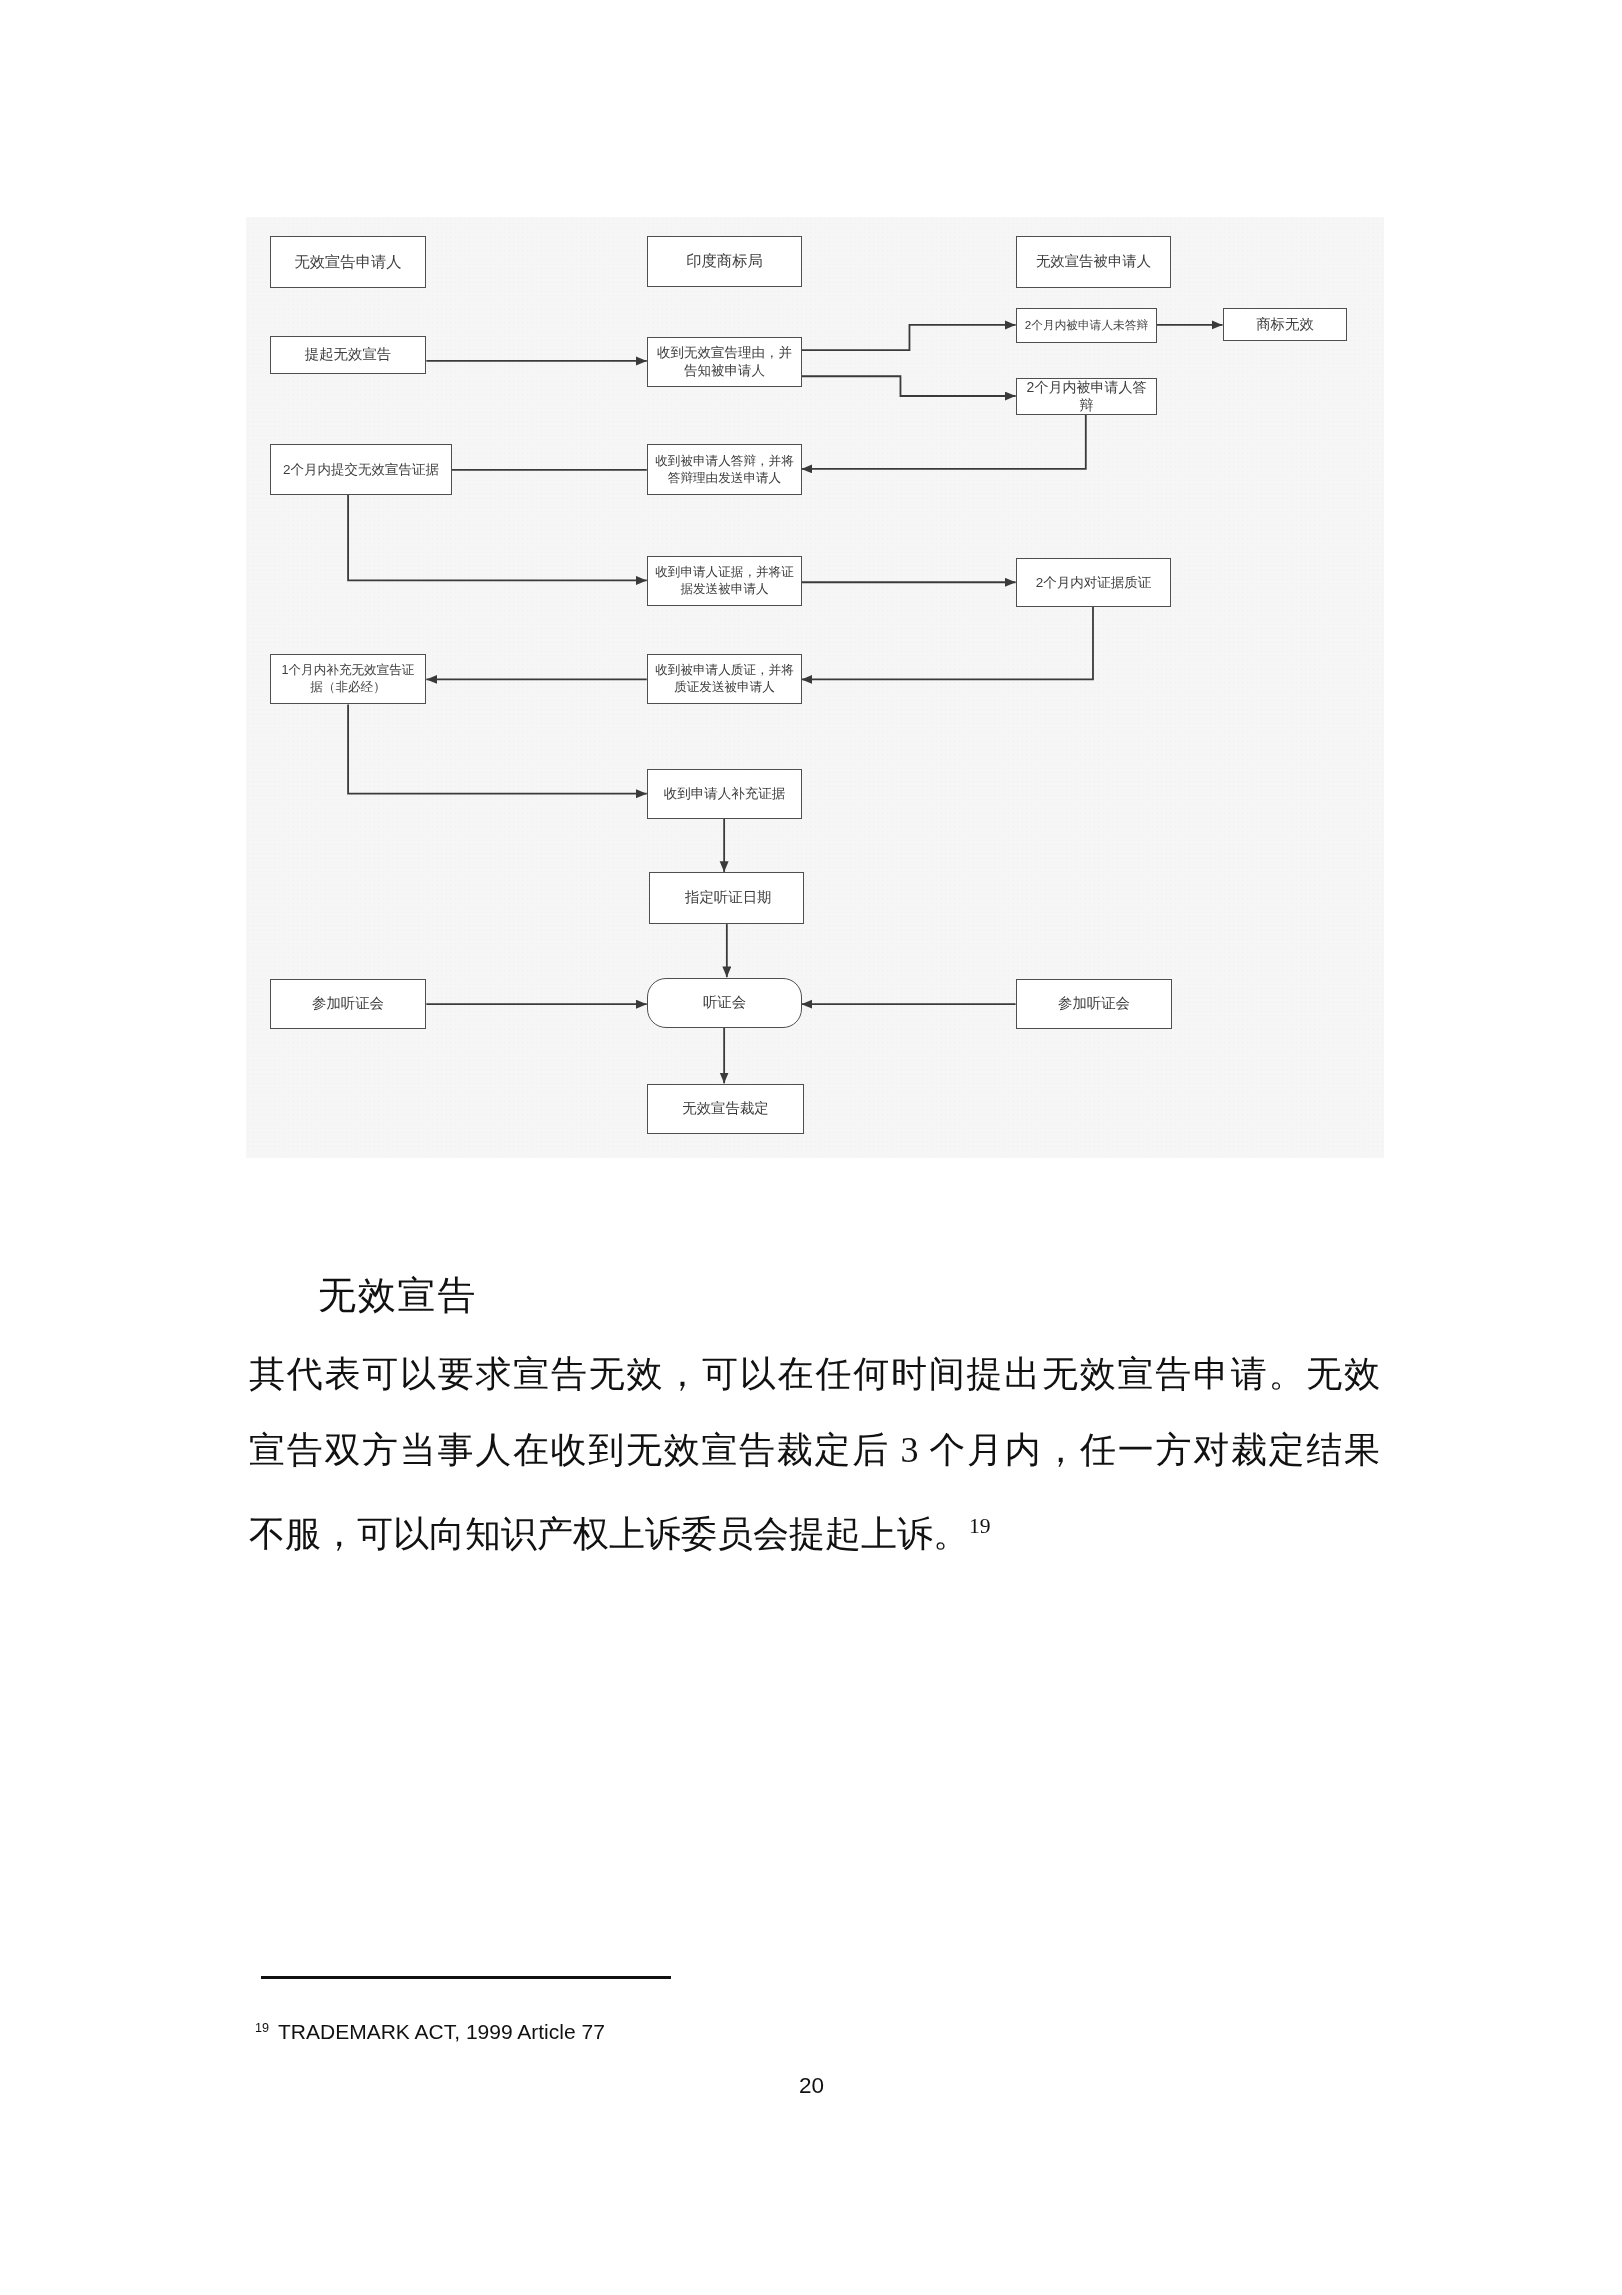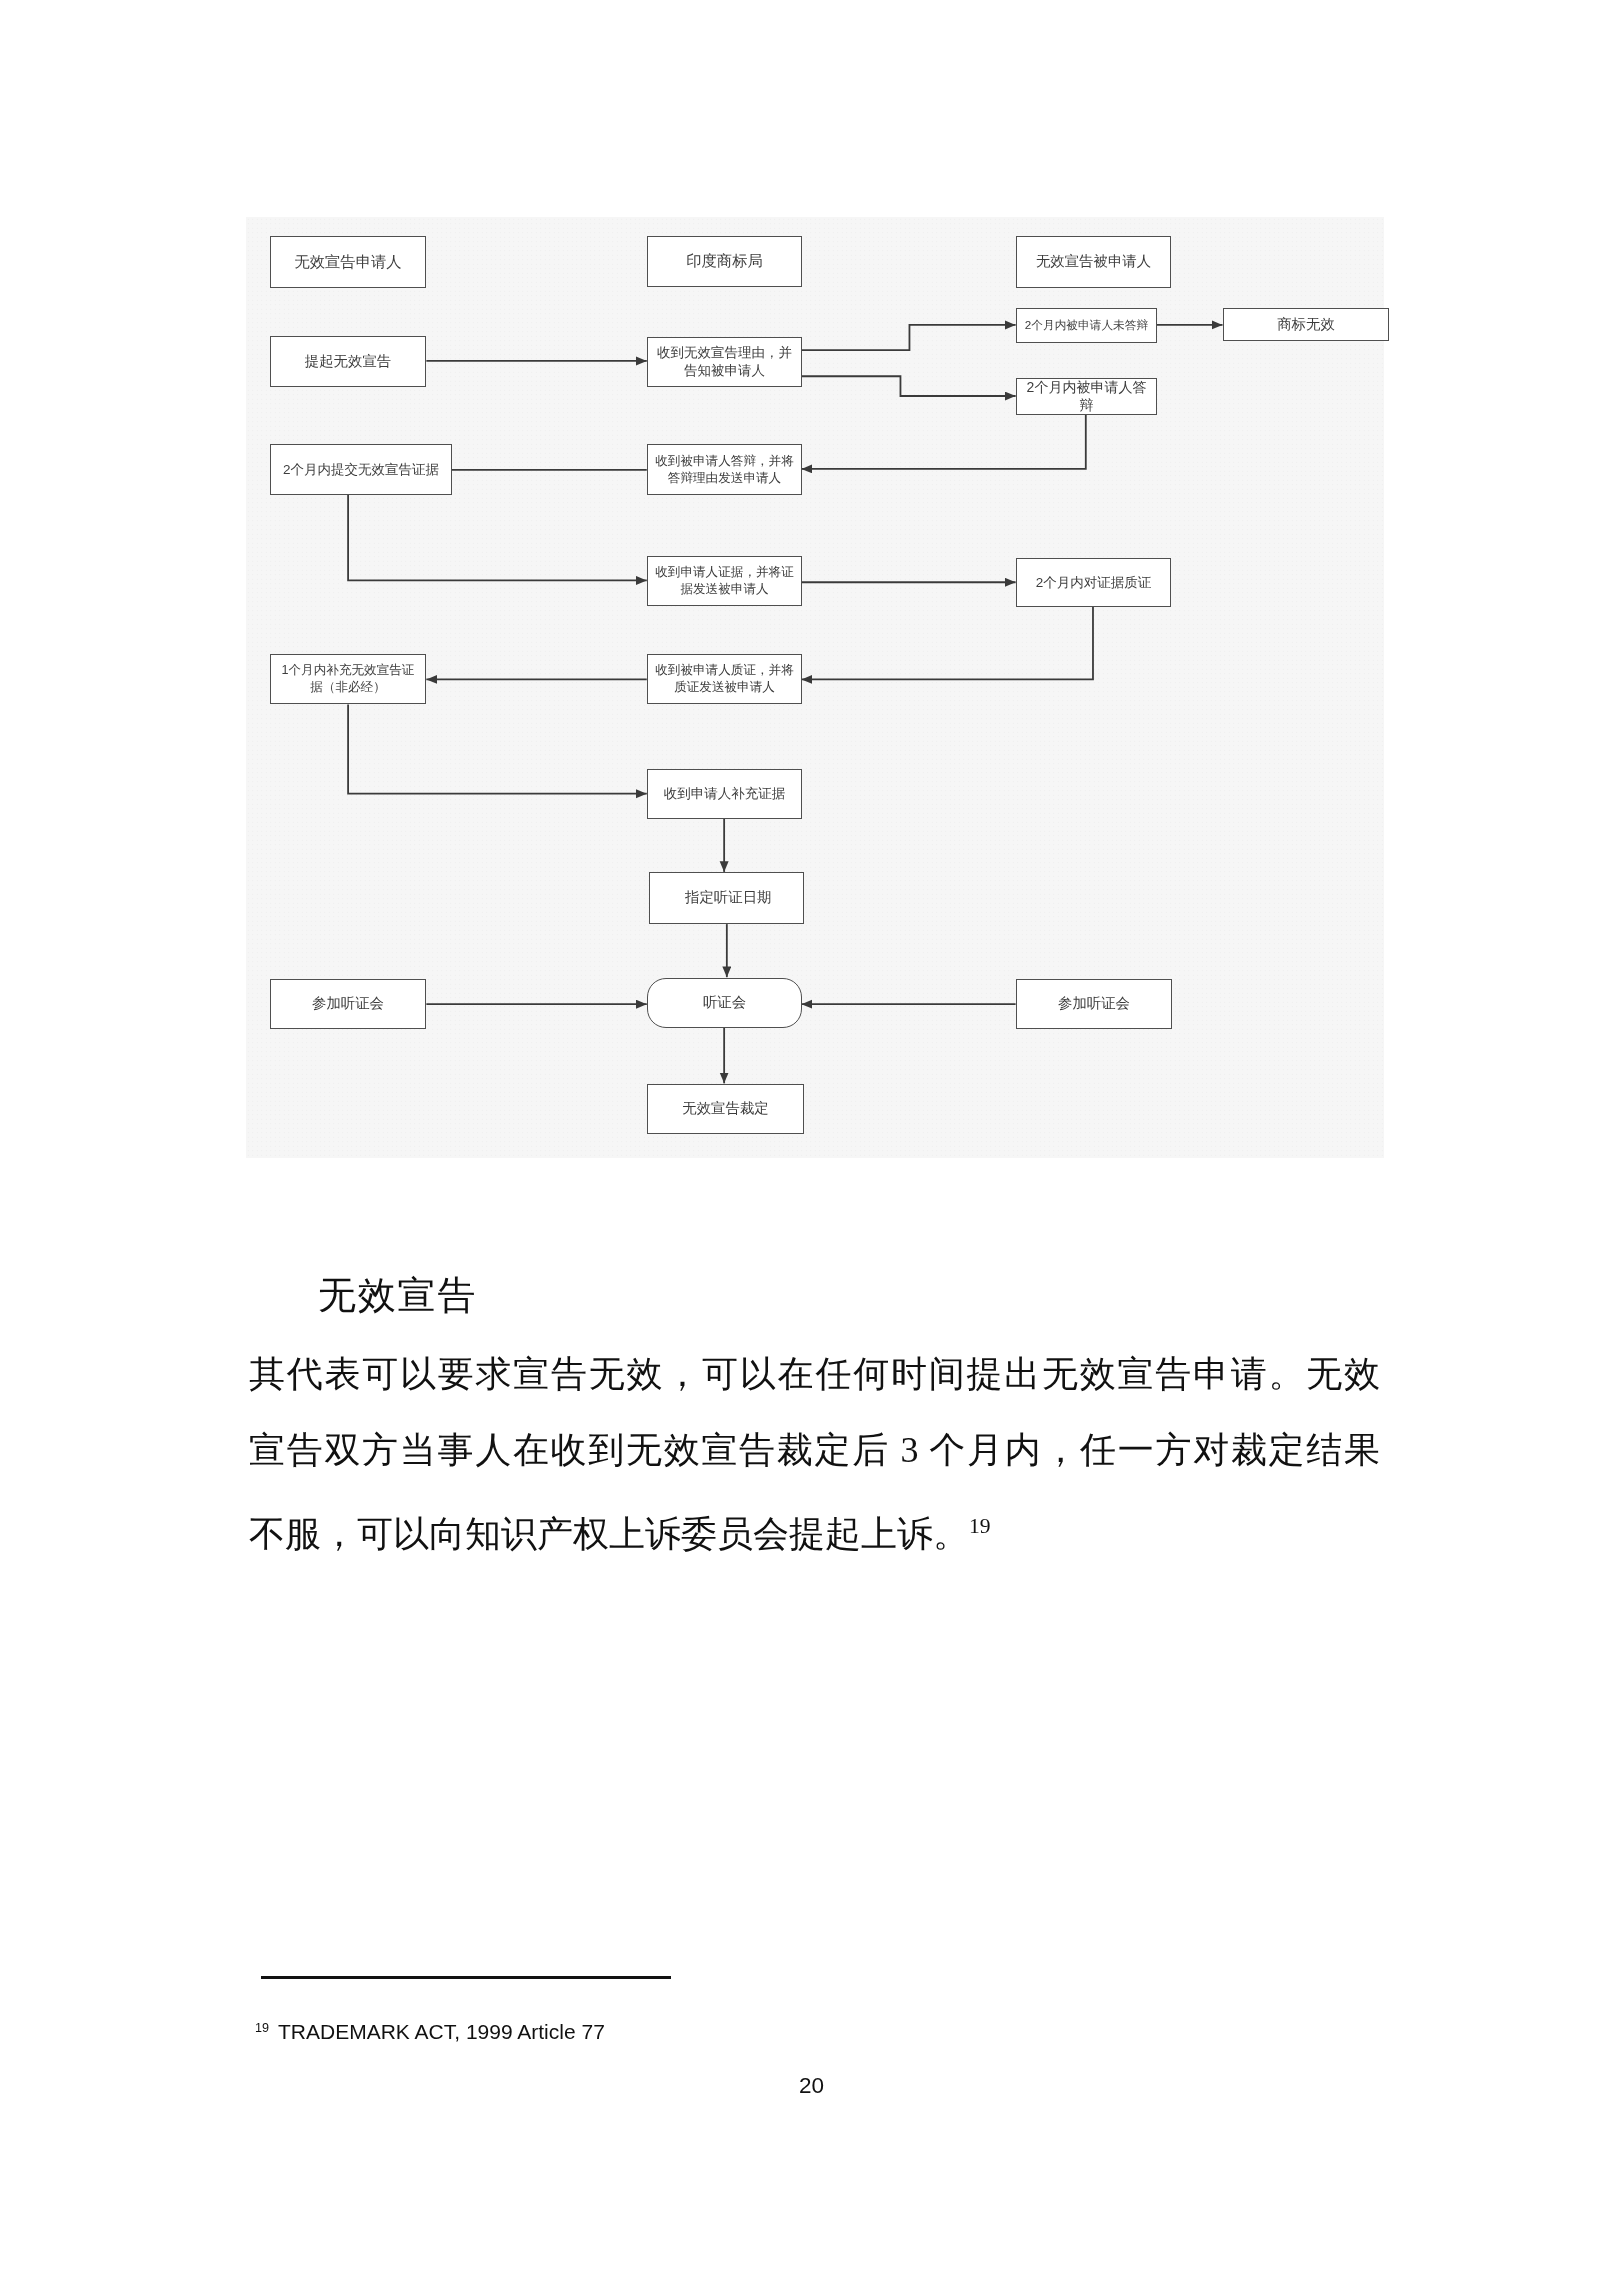--- a/index.html
+++ b/index.html
@@ -75,24 +75,24 @@
       <path d="M200,875 H445" marker-end="url(#arr)"></path>
       <path d="M855,875 H617" marker-end="url(#arr)"></path>
       <path d="M531,901 V963" marker-end="url(#arr)"></path>
     </g>
   </svg>
 
   <div class="node" style="left:24px;top:19px;width:156px;height:52px;font-size:15.3px;">无效宣告申请人</div>
   <div class="node" style="left:401px;top:19px;width:155px;height:51px;font-size:15.3px;">印度商标局</div>
   <div class="node" style="left:770px;top:19px;width:155px;height:52px;font-size:14.4px;">无效宣告被申请人</div>
 
-  <div class="node" style="left:24px;top:119px;width:156px;height:51px;font-size:14.4px;">提起无效宣告</div>
+  <div class="node" style="left:24px;top:119px;width:156px;height:38px;font-size:14.4px;">提起无效宣告</div>
   <div class="node" style="left:401px;top:120px;width:155px;height:50px;font-size:13.5px;">收到无效宣告理由，并告知被申请人</div>
   <div class="node" style="left:770px;top:91px;width:141px;height:35px;font-size:11.7px;line-height:1.25;">2个月内被申请人未答辩</div>
-  <div class="node" style="left:977px;top:91px;width:166px;height:33px;font-size:14.4px;">商标无效</div>
+  <div class="node" style="left:977px;top:91px;width:124px;height:33px;font-size:14.4px;">商标无效</div>
   <div class="node" style="left:770px;top:161px;width:141px;height:37px;font-size:14px;line-height:1.25;">2个月内被申请人答辩</div>
 
   <div class="node" style="left:24px;top:227px;width:182px;height:51px;font-size:13.5px;">2个月内提交无效宣告证据</div>
   <div class="node" style="left:401px;top:227px;width:155px;height:51px;font-size:12.6px;">收到被申请人答辩，并将答辩理由发送申请人</div>
 
   <div class="node" style="left:401px;top:339px;width:155px;height:50px;font-size:12.6px;">收到申请人证据，并将证据发送被申请人</div>
   <div class="node" style="left:770px;top:341px;width:155px;height:49px;font-size:13.5px;">2个月内对证据质证</div>
 
   <div class="node" style="left:24px;top:437px;width:156px;height:50px;font-size:12.6px;">1个月内补充无效宣告证据（非必经）</div>
   <div class="node" style="left:401px;top:437px;width:155px;height:50px;font-size:12.6px;">收到被申请人质证，并将质证发送被申请人</div>

